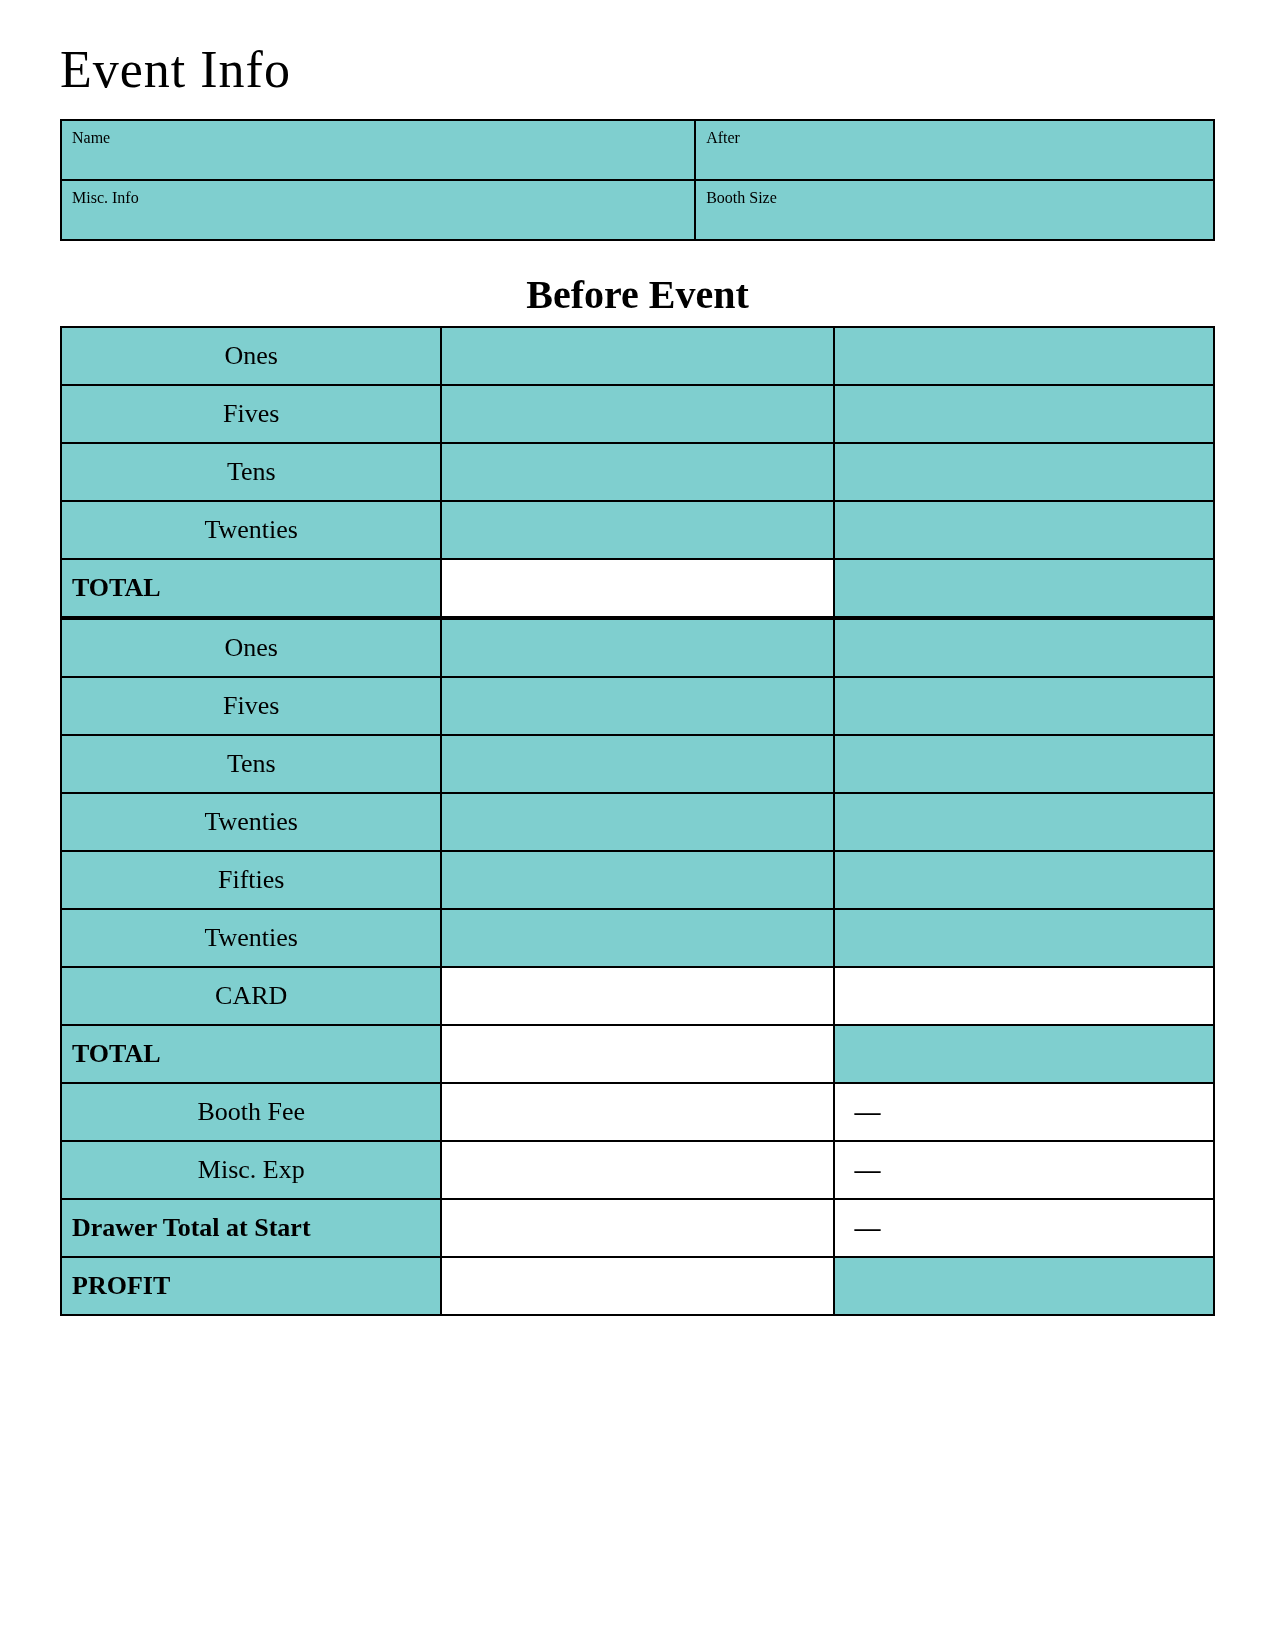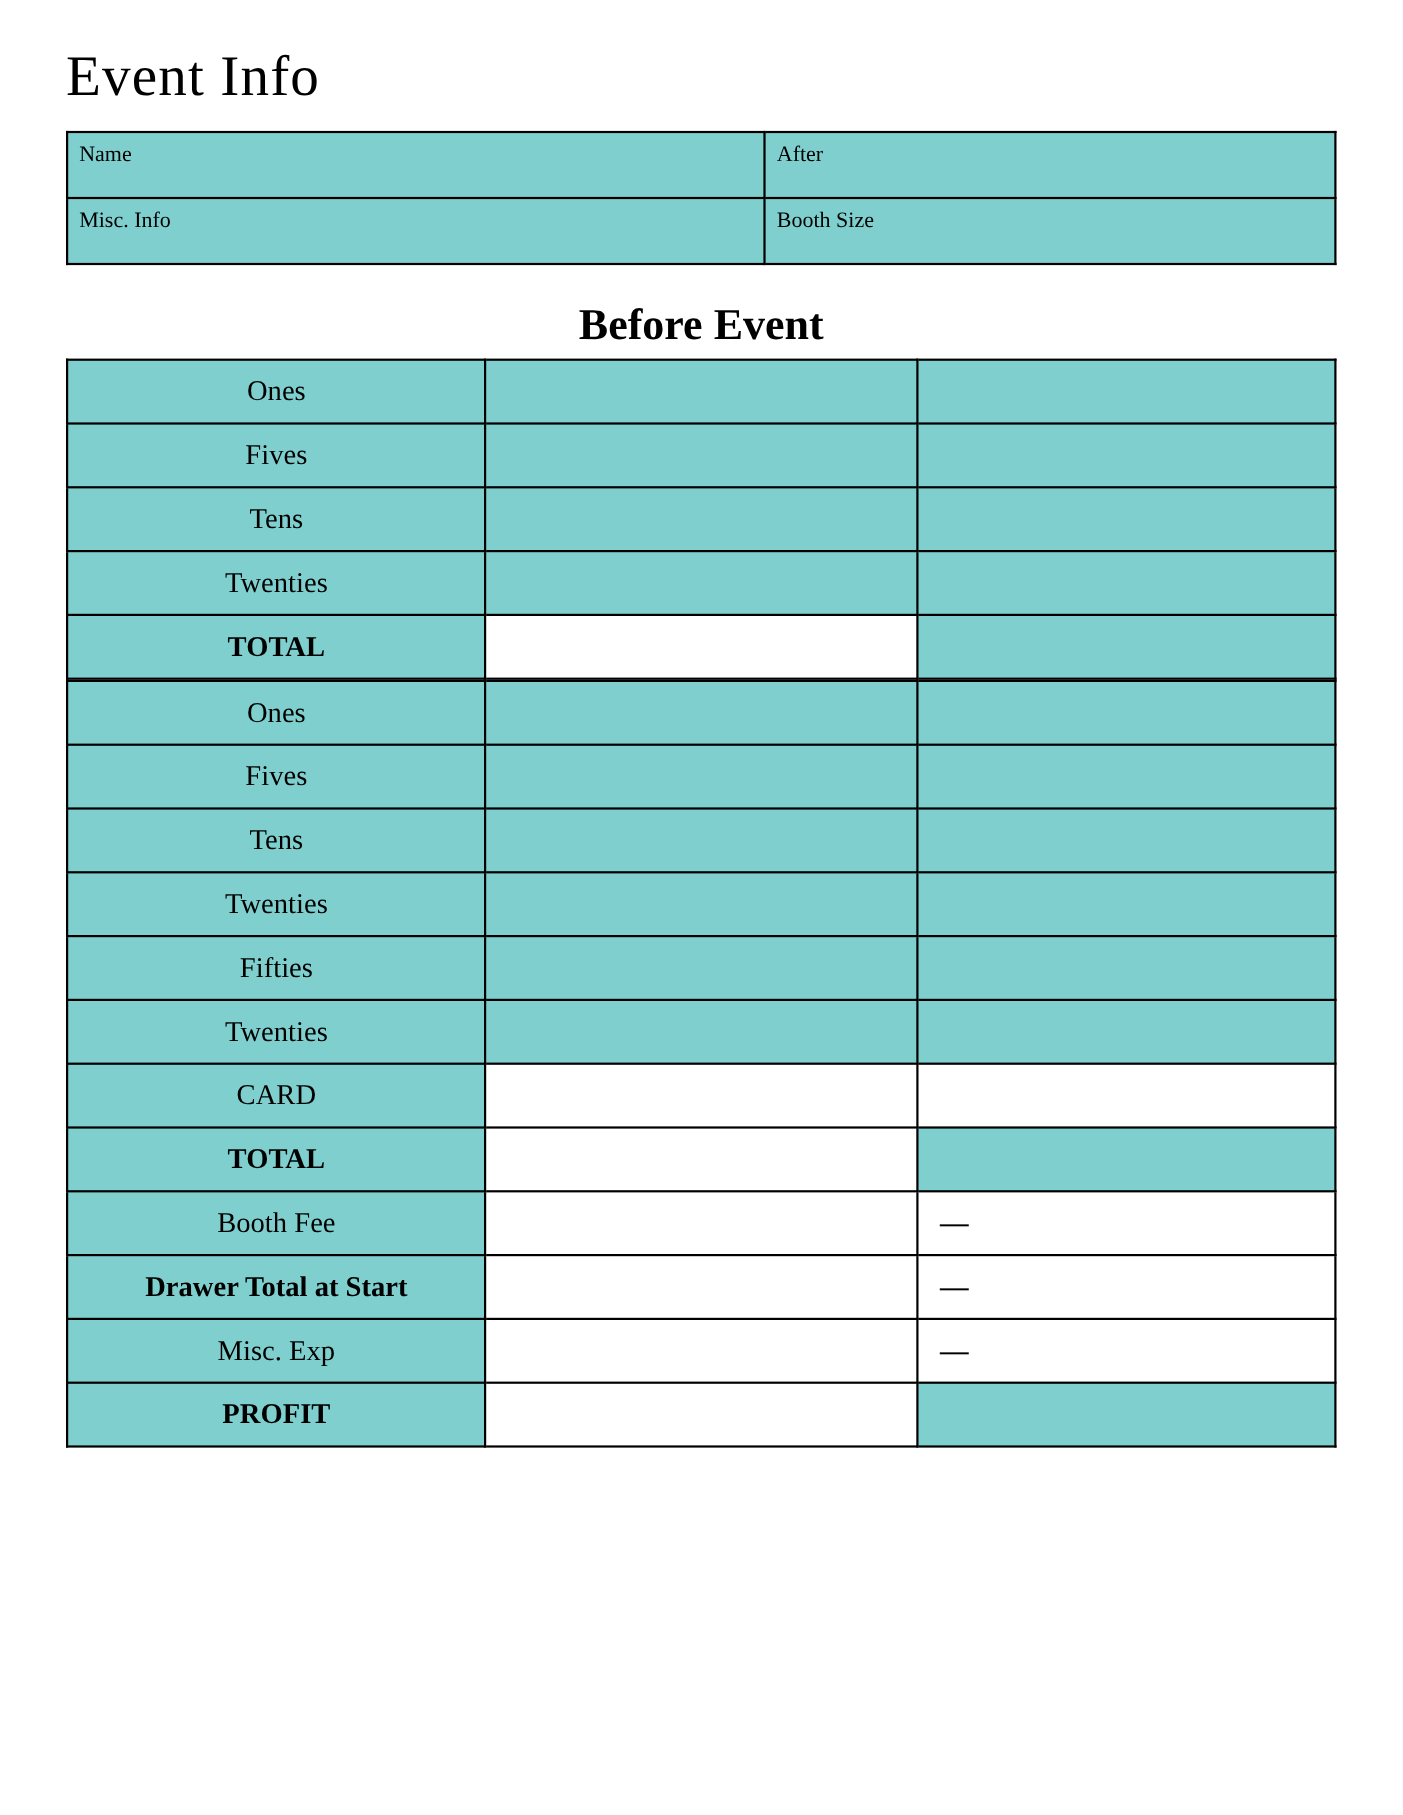--- a/index.html
+++ b/index.html
@@ -47,21 +47,21 @@
       width: 100%;
       border-collapse: collapse;
       border: 2px solid #000;
       margin-bottom: 30px;
     }
 
     .event-info-table td {
       border: 2px solid #000;
       background-color: #7fcfcf;
       padding: 8px 10px;
-      font-size: 20px;
+      font-size: 16px;
       height: 60px;
       vertical-align: top;
     }
 
     .event-info-table .label-cell {
       width: 55%;
     }
 
     .event-info-table .right-label-cell {
       width: 45%;
@@ -92,21 +92,20 @@
 
     .event-table .row-label {
       background-color: #7fcfcf;
       text-align: center;
       width: 33%;
       padding: 4px 10px;
     }
 
     .event-table .row-label-bold {
       background-color: #7fcfcf;
-      text-align: center;
       width: 33%;
       padding: 4px 10px;
       font-weight: bold;
     }
 
     .event-table .input-cell {
       background-color: #7fcfcf;
       width: 34%;
     }
 
@@ -279,26 +278,26 @@
       <td class="row-label-bold"><strong>TOTAL</strong></td>
       <td class="input-cell-white"></td>
       <td class="result-cell"></td>
     </tr>
     <tr>
       <td class="row-label">Booth Fee</td>
       <td class="input-cell-white"></td>
       <td class="result-cell-white minus-symbol">—</td>
     </tr>
     <tr>
+      <td class="row-label">Misc. Exp</td>
+      <td class="input-cell-white"></td>
+      <td class="result-cell-white minus-symbol">—</td>
+    </tr>
+    <tr>
       <td class="row-label-bold"><strong>Drawer Total at Start</strong></td>
-      <td class="input-cell-white"></td>
-      <td class="result-cell-white minus-symbol">—</td>
-    </tr>
-    <tr>
-      <td class="row-label">Misc. Exp</td>
       <td class="input-cell-white"></td>
       <td class="result-cell-white minus-symbol">—</td>
     </tr>
     <tr>
       <td class="row-label-bold profit-label"><strong>PROFIT</strong></td>
       <td class="input-cell-white"></td>
       <td class="result-cell"></td>
     </tr>
   </tbody>
     </table>

